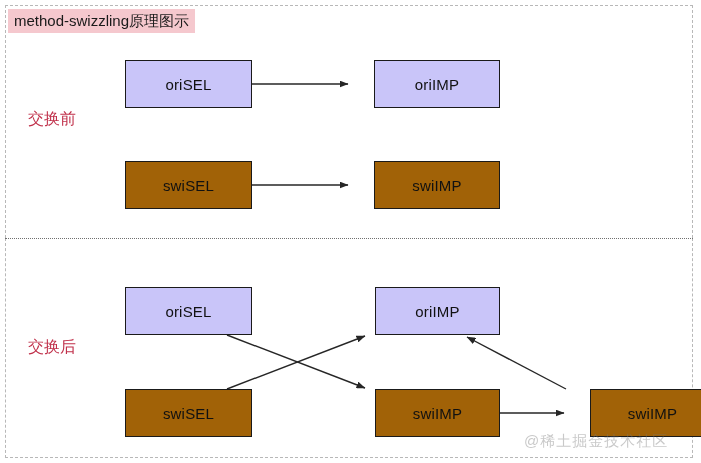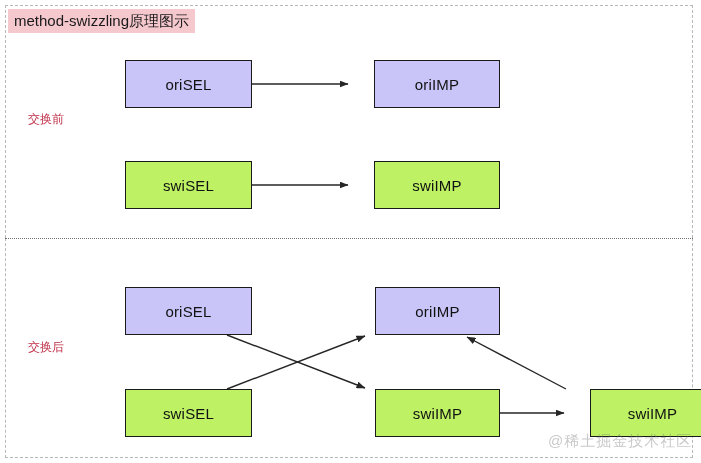--- a/index.html
+++ b/index.html
@@ -56,42 +56,42 @@
     color: #1a1a1a;
     font-size: 15px;
     line-height: 17px;
     white-space: nowrap;
     letter-spacing: 0px;
   }
   
   .section-label {
     position: absolute;
     color: #c0304a;
-    font-size: 12px;
+    font-size: 16px;
     line-height: 18px;
     white-space: nowrap;
     font-weight: 500;
   }
   #label-before { left: 28px; top: 110px; }
   #label-after  { left: 28px; top: 338px; text-align: right; }
   
   .node {
     position: absolute;
     box-sizing: border-box;
     border: 1.5px solid #1a1a1a;
     display: flex;
     align-items: center;
     justify-content: center;
     font-size: 15px;
     color: #111111;
     letter-spacing: 0.2px;
     margin-left: 25px;
   }
   .node.sel-ori, .node.imp-ori { background: #c9c5f9; }
-  .node.sel-swi, .node.imp-swi { background: #bef264; }
+  .node.sel-swi, .node.imp-swi { background: #a16207; }
 
   
   #node-before-orisel { left: 100px; top: 60px;  width: 127px; height: 48px; }
   #node-before-oriimp { left: 349px; top: 60px;  width: 126px; height: 48px; }
   #node-before-swisel { left: 100px; top: 161px; width: 127px; height: 48px; }
   #node-before-swiimp { left: 349px; top: 161px; width: 126px; height: 48px; }
   
   #node-after-orisel  { left: 100px; top: 287px; width: 127px; height: 48px; }
   #node-after-oriimp  { left: 350px; top: 287px; width: 125px; height: 48px; }
   #node-after-swisel  { left: 100px; top: 389px; width: 127px; height: 48px; }
@@ -103,21 +103,21 @@
     position: absolute;
     left: 0;
     top: 0;
     width: 701px;
     height: 463px;
     pointer-events: none;
   }
   
   #watermark {
     position: absolute;
-    left: 548px;
+    left: 524px;
     top: 432px;
     font-size: 15px;
     color: rgba(120,120,120,0.40);
     white-space: nowrap;
     letter-spacing: 1px;
   }
 </style>
 </head>
 <body>
 

